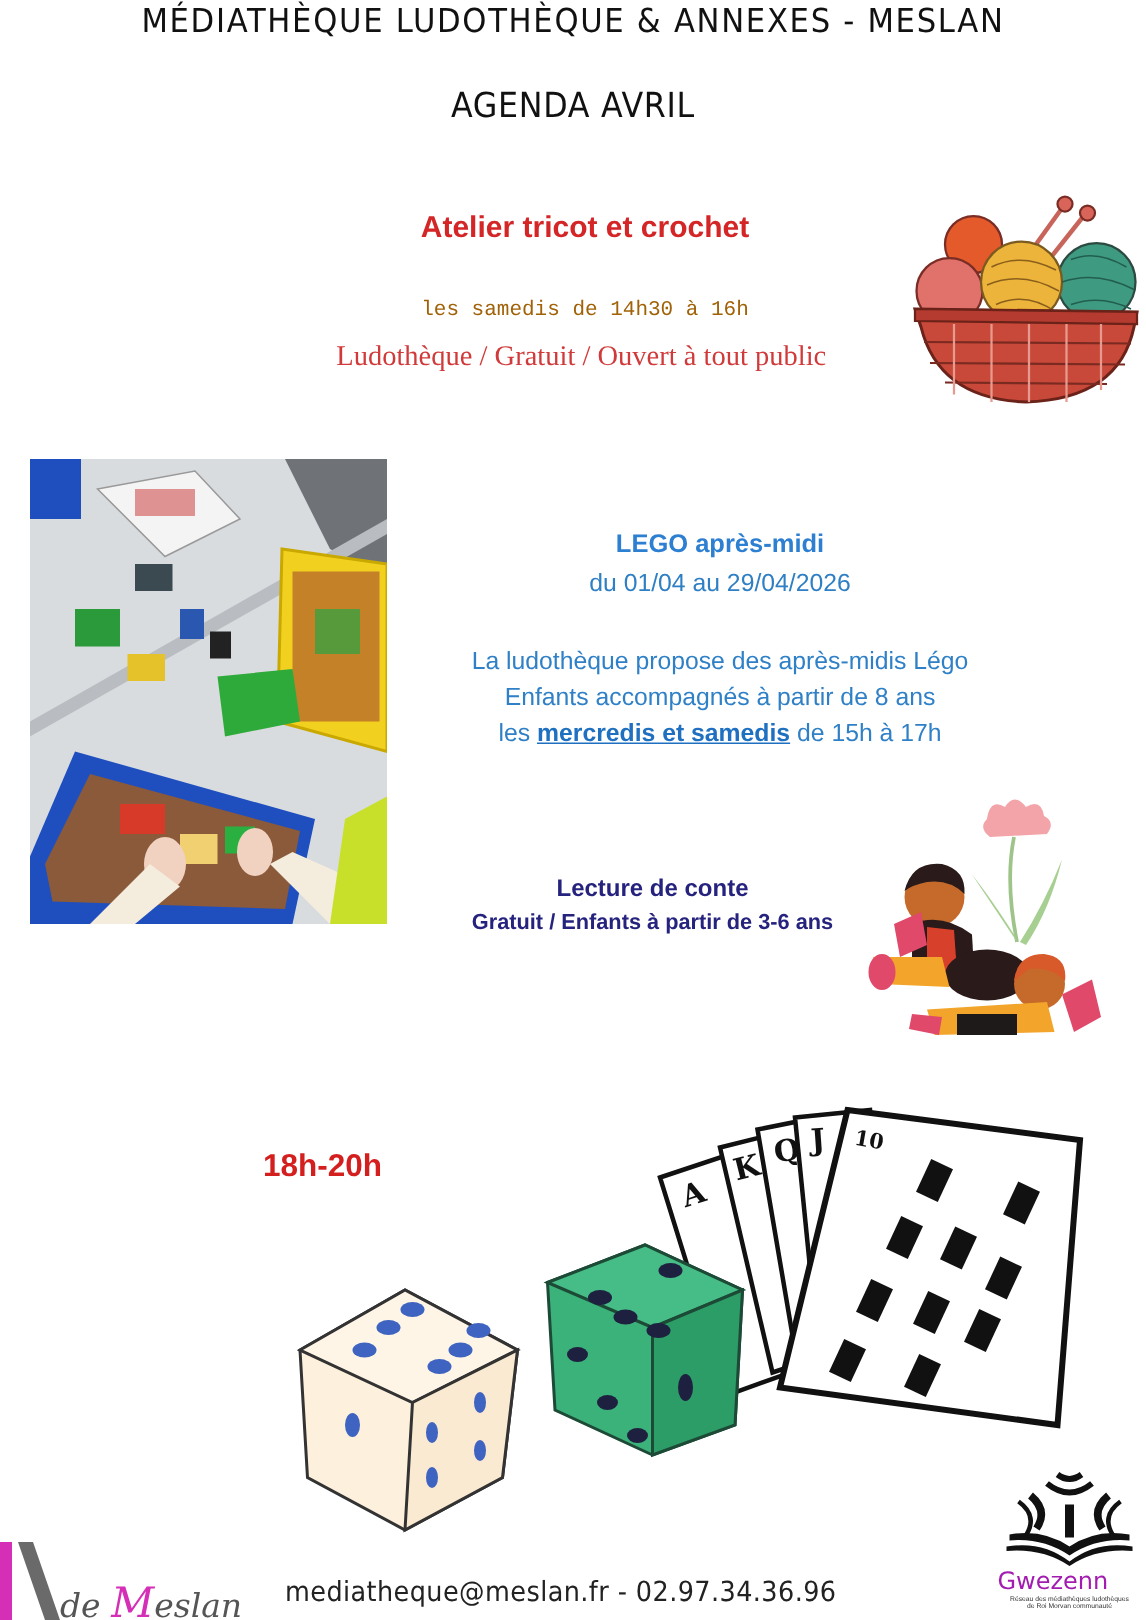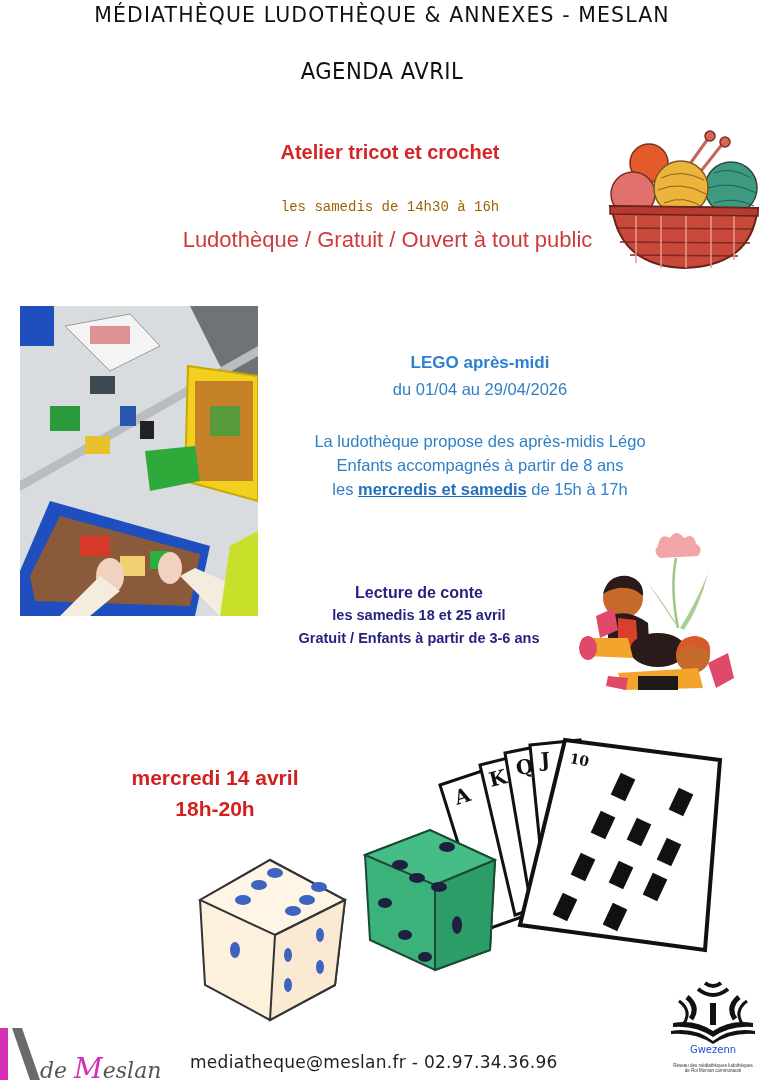--- a/index.html
+++ b/index.html
@@ -17,50 +17,50 @@
   .title-sub {
     left: 0; width: 764px; top: 58px;
     font-family: "DejaVu Sans", sans-serif;
     font-size: 23px; color: #111; letter-spacing: 0.5px;
     transform: scaleX(0.92); transform-origin: center;
   }
 
   
   .tricot-title { left: 190px; width: 400px; top: 141px; font-size: 20px; font-weight: bold; color: #d42626; }
   .tricot-line1 { left: 160px; width: 460px; top: 199px; font-size: 14px; color: #a16207; font-family: Liberation Mono, monospace; }
-  .tricot-line2 { left: 150px; width: 475px; top: 227px; font-size: 22px; color: #d13a3a; }
+  .tricot-line2 { left: 150px; width: 475px; top: 227px; font-size: 19px; color: #d13a3a; font-family: Liberation Serif, serif; }
 
   
   .lego-photo { left: 20px; top: 306px; width: 238px; height: 310px; background: #dcdfe2; overflow: hidden; }
   .lego-title { left: 280px; width: 400px; top: 353px; font-size: 17px; font-weight: bold; color: #2d7fd1; }
   .lego-dates { left: 280px; width: 400px; top: 380px; font-size: 16.5px; color: #2f7fc4; }
   .lego-desc { left: 260px; width: 440px; top: 429px; font-size: 16.5px; color: #2f80c6; line-height: 24px; }
   .lego-desc .hl { font-weight: bold; text-decoration: underline; color: #1f70c0; }
 
   
-  .conte { left: 254px; width: 330px; top: 581px; color: #26237e; font-weight: bold; line-height: 23px; }
+  .conte { left: 270px; width: 330px; top: 581px; color: #26237e; font-weight: bold; line-height: 23px; }
   .conte .t { font-size: 16px; }
   .conte .l { font-size: 14.5px; }
 
   
   .soiree { left: 50px; width: 330px; top: 762px; color: #d41f1f; font-weight: bold; font-size: 21px; line-height: 31px; }
 
   
   .footer-contact {
     left: 190px; width: 430px; top: 1051px;
     font-family: "DejaVu Sans", sans-serif; font-size: 18.5px; color: #222;
     transform: scaleX(0.92); transform-origin: left;
     letter-spacing: 0.3px;
   }
   .logo-left { left: 0; top: 1018px; width: 190px; height: 62px; overflow: hidden; }
   .logo-left .line1 { position: absolute; left: 28px; top: 4px; font-family: "DejaVu Serif", serif; font-style: italic; font-size: 22px; color: #555; }
   .logo-left .line1 .M, .logo-left .line2 .M { color: #d42fb6; font-size: 28px; }
   .logo-left .line2 { position: absolute; left: 40px; top: 34px; font-family: "DejaVu Serif", serif; font-style: italic; font-size: 22px; color: #555; }
   .gwezenn { left: 665px; top: 975px; width: 96px; height: 105px; }
-  .gwezenn .name { position: absolute; left: 0; width: 96px; top: 69px; text-align: center; font-family: "DejaVu Sans", sans-serif; font-size: 10px; color: #1d4ed8; }
+  .gwezenn .name { position: absolute; left: 0; width: 96px; top: 69px; text-align: left; font-family: "DejaVu Sans", sans-serif; font-size: 16px; color: #a21caf; }
   .gwezenn .sub { position: absolute; left: 0; width: 96px; top: 88px; text-align: center; font-size: 4.5px; line-height: 5px; color: #333; }
 </style>
 </head>
 <body>
 
 <div class="abs center title-main">MÉDIATHÈQUE LUDOTHÈQUE &amp; ANNEXES - MESLAN</div>
 <div class="abs center title-sub">AGENDA AVRIL</div>
 
 <div class="abs center tricot-title">Atelier tricot et crochet</div>
 <div class="abs center tricot-line1">les samedis de 14h30 à 16h</div>
@@ -124,21 +124,20 @@
 <div class="abs center lego-title">LEGO après-midi</div>
 <div class="abs center lego-dates">du 01/04 au 29/04/2026</div>
 <div class="abs center lego-desc">
   <div>La ludothèque propose des après-midis Légo</div>
   <div>Enfants accompagnés à partir de 8 ans</div>
   <div><span>les </span><span class="hl">mercredis et samedis</span><span> de 15h à 17h</span></div>
 </div>
 
 <div class="abs center conte">
   <div class="t">Lecture de conte</div>
-  <div class="l">les samedis 18 et 25 avril</div>
   <div class="l">Gratuit  / Enfants à partir de 3-6 ans</div>
 </div>
 
 <svg class="abs" style="left:578px;top:528px" width="160" height="172" viewBox="0 0 160 172">
 
   <path d="M100 100 Q92 60 98 30" stroke="#9ec48a" stroke-width="2.5" fill="none"></path>
   <path d="M100 100 Q80 70 70 55 Q82 70 98 95" fill="#a8cf92"></path>
   <path d="M102 100 Q118 75 130 45 Q122 78 106 102" fill="#a8cf92"></path>
   <path d="M80 18 Q82 4 92 10 Q98 0 106 10 Q116 4 118 16 Q126 20 120 28 L82 30 Q74 24 80 18 Z" fill="#f2a4a8"></path>
 
@@ -153,21 +152,20 @@
 
   <circle cx="115" cy="128" r="17" fill="#c56a2a"></circle>
   <path d="M98 126 Q100 108 118 108 Q134 110 132 126 Q122 116 108 118 Z" fill="#d85a2a"></path>
   <path d="M40 145 L120 140 L125 160 L45 162 Z" fill="#f2a52a"></path>
   <rect x="60" y="148" width="40" height="14" fill="#1e1a1a"></rect>
   <path d="M30 148 L50 150 L48 162 L28 158 Z" fill="#e0496a"></path>
   <path d="M130 135 L150 125 L156 150 L138 160 Z" fill="#e0496a"></path>
 </svg>
 
 <div class="abs center soiree">
-  <div>mercredi 14 avril</div>
   <div>18h-20h</div>
 </div>
 
 <svg class="abs" style="left:195px;top:735px" width="545" height="290" viewBox="0 0 545 290">
 
   <g stroke="#111" stroke-width="3" fill="#fff">
     <path d="M245 50 L320 25 L360 170 L290 195 Z"></path>
     <path d="M285 30 L345 15 L380 160 L320 180 Z"></path>
     <path d="M310 18 L360 8 L385 150 L335 165 Z"></path>
     <path d="M335 10 L385 5 L395 145 L350 160 Z"></path>

